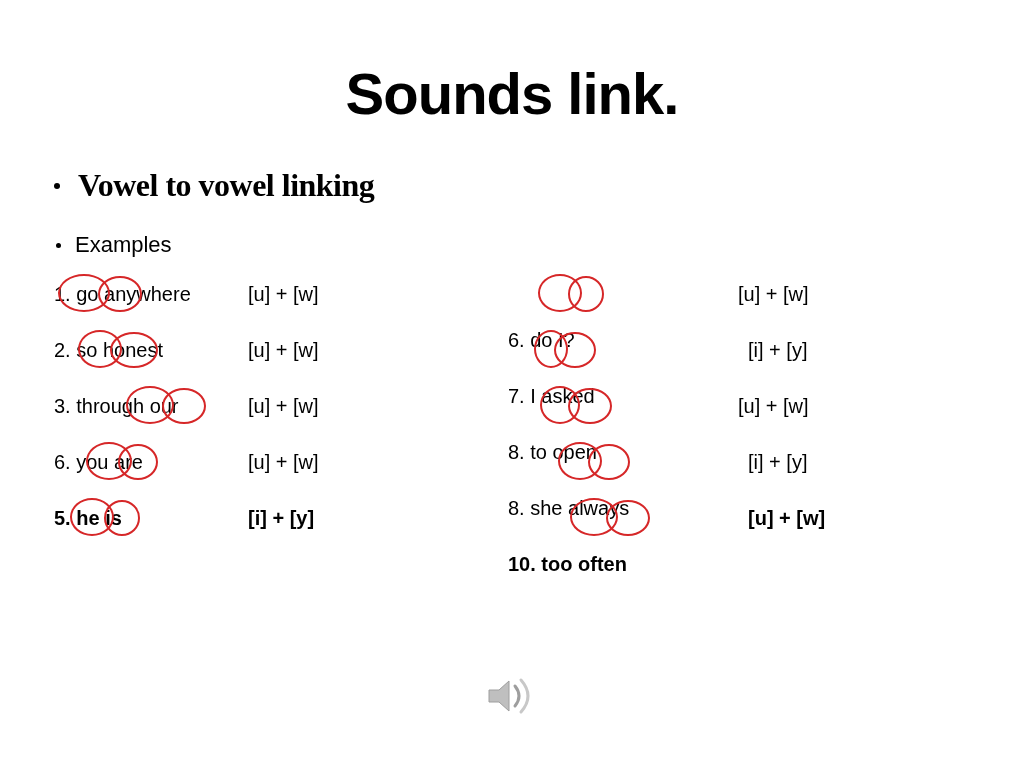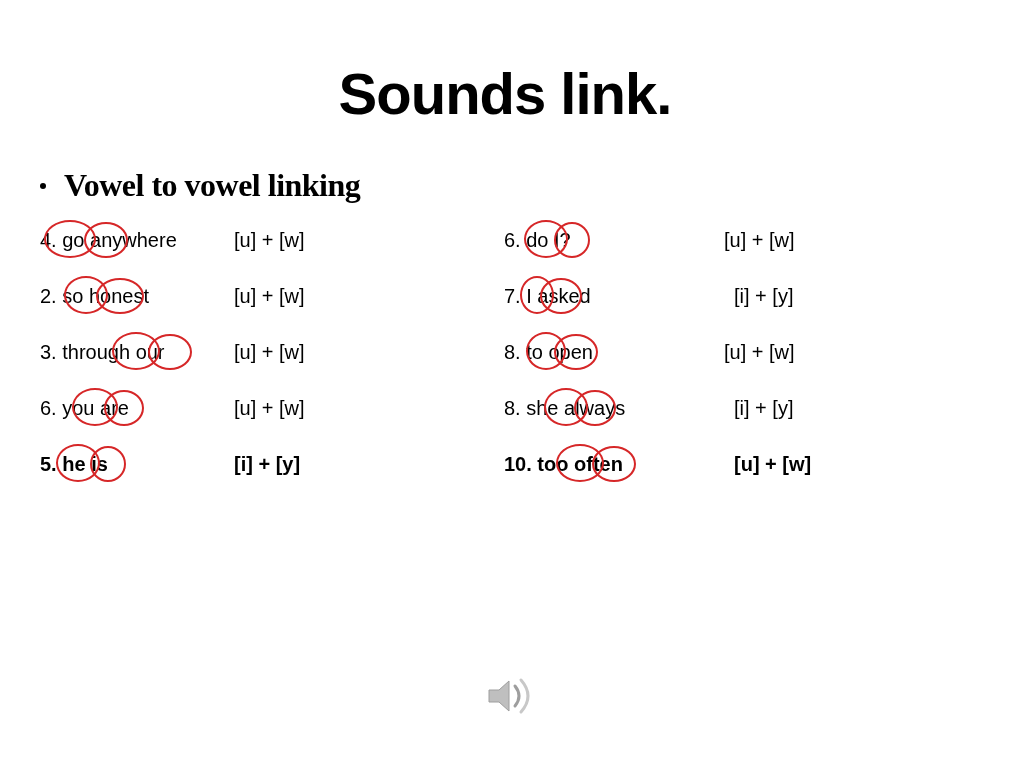--- a/index.html
+++ b/index.html
@@ -10,21 +10,21 @@
     background: #fff;
     font-family: "Malgun Gothic", "Segoe UI", Arial, sans-serif;
     color: #000;
     position: relative;
   }
   .slide {
     width: 1024px;
     height: 768px;
     position: relative;
     box-sizing: border-box;
-    padding: 40px 48px 0 34px;
+    padding: 40px 48px 0 48px;
   }
   .title {
     text-align: center;
     font-weight: 700;
     font-size: 58px;
     letter-spacing: -1px;
     margin-top: 20px;
     margin-bottom: 40px;
   }
   .bullet-row {
@@ -65,21 +65,21 @@
     line-height: 1;
   }
   .row {
     position: absolute;
     left: 0;
     width: 100%;
     height: 28px;
   }
   .phrase-left   { position: absolute; left: 6px; }
   .notation-left { position: absolute; left: 200px; }
-  .phrase-right   { position: absolute; left: 470px; }
+  .phrase-right   { position: absolute; left: 460px; margin-top: 46px; }
   .notation-right { position: absolute; left: 690px; }
   
   .nr-wide { left: 700px; }
 
   
   .ellipse {
     position: absolute;
     border: 2px solid #d62728;
     border-radius: 50%;
     background: transparent;
@@ -99,25 +99,29 @@
 
 <div class="slide">
 
   <div class="title">Sounds link.</div>
 
   <div class="bullet-row" style="margin-left:6px;">
     <span class="dot"></span>
     <span class="subtitle">Vowel to vowel linking</span>
   </div>
 
+  <div class="bullet-row examples-label">
+    <span class="dot" style="width:5px;height:5px;"></span>
+    <span>Examples</span>
+  </div>
 
   <div class="examples">
 
     <div class="row" style="top:0px;">
-      <span class="phrase-left">4. go anywhere</span>
+      <span class="phrase-left">1. go anywhere</span>
       <span class="notation-left">[u] + [w]</span>
       <span class="phrase-right">6. do I?</span>
       <span class="notation-right">[u] + [w]</span>
     </div>
 
     <div class="row" style="top:56px;">
       <span class="phrase-left">2. so honest</span>
       <span class="notation-left">[u] + [w]</span>
       <span class="phrase-right">7. I asked</span>
       <span class="notation-right nr-wide">[i] + [y]</span>

